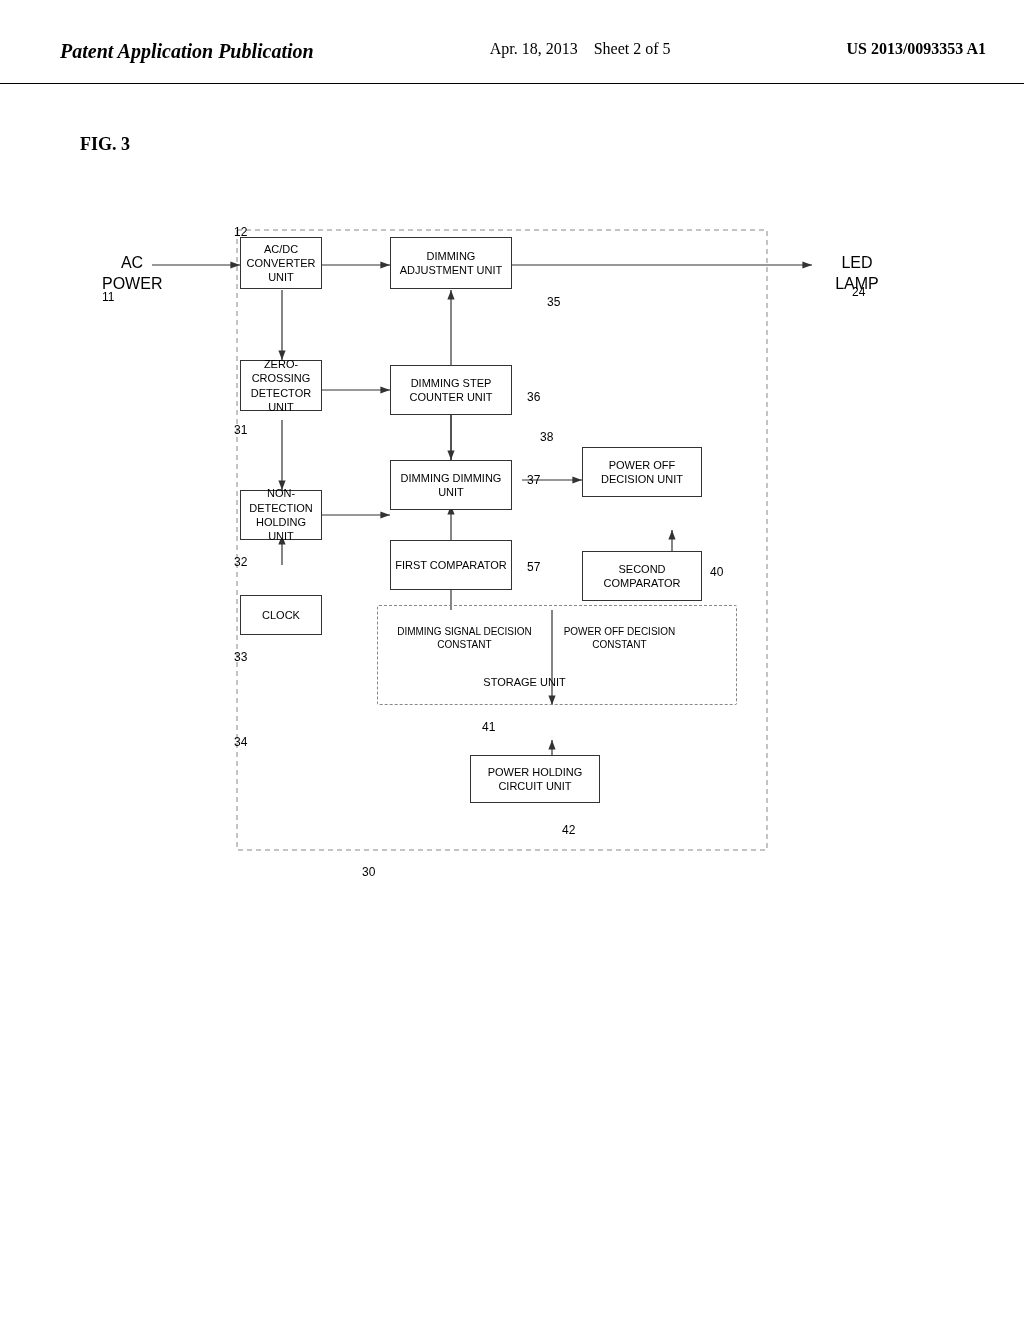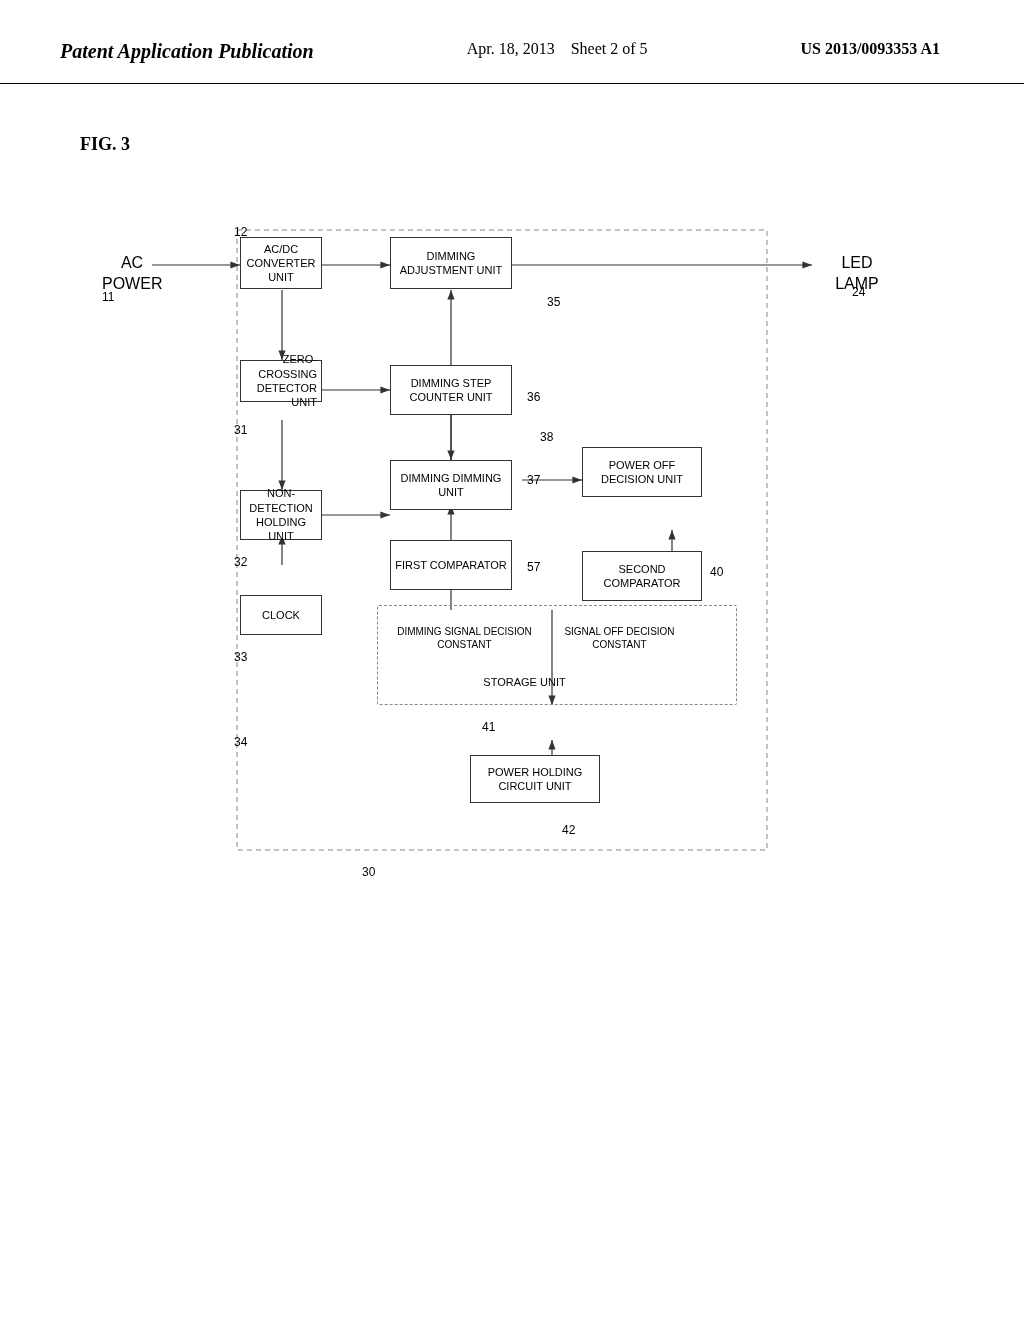--- a/index.html
+++ b/index.html
@@ -10,21 +10,21 @@
       min-height: 1320px;
       position: relative;
       overflow-x: hidden;
     }
 
     
     .header {
       display: flex;
       justify-content: space-between;
       align-items: flex-start;
-      padding: 40px 84px 20px 60px;
+      padding: 40px 38px 20px 60px;
       border-bottom: 1px solid #000;
       margin-bottom: 10px;
     }
     .header-left {
       font-size: 20px;
       font-weight: bold;
       font-style: italic;
     }
     .header-center {
       font-size: 16px;
@@ -171,21 +171,21 @@
     <div class="label" style="left:10px; top:78px; width:60px;">AC POWER</div>
 
     <div class="component-box" style="left:148px; top:62px; width:82px; height:52px;">AC/DC
 CONVERTER UNIT</div>
 
     <div class="component-box" style="left:298px; top:62px; width:122px; height:52px; border:1px solid #333;">DIMMING
 ADJUSTMENT UNIT</div>
 
     <div class="label" style="left:730px; top:78px; width:70px;">LED LAMP</div>
 
-    <div class="component-box" style="left:148px; top:185px; width:82px; height:42px;text-align:right;">ZERO-CROSSING
+    <div class="component-box" style="left:148px; top:185px; width:82px; height:51px;">ZERO-CROSSING
 DETECTOR UNIT</div>
 
     <div class="component-box" style="left:298px; top:190px; width:122px; height:50px;">DIMMING STEP
 COUNTER UNIT</div>
 
     <div class="component-box" style="left:490px; top:272px; width:120px; height:50px;">POWER OFF
 DECISION UNIT</div>
 
     <div class="component-box" style="left:148px; top:315px; width:82px; height:50px;">NON-DETECTION
 HOLDING UNIT</div>
@@ -199,21 +199,21 @@
     <div class="component-box" style="left:490px; top:370px; width:120px; height:50px;margin-top:6px;">SECOND
 COMPARATOR</div>
 
     <div class="component-box" style="left:148px; top:420px; width:82px; height:40px;">CLOCK</div>
 
     <div class="outer-box" style="left:285px; top:430px; width:360px; height:100px; border:1px dashed #888;"></div>
 
     <div class="label" style="left:300px; top:450px; width:145px; font-size:10px; text-align:center;">DIMMING SIGNAL
 DECISION CONSTANT</div>
 
-    <div class="label" style="left:455px; top:450px; width:145px; font-size:10px; text-align:center;">SIGNAL OFF
+    <div class="label" style="left:455px; top:450px; width:145px; font-size:10px; text-align:center;">POWER OFF
 DECISION CONSTANT</div>
 
     <div class="label" style="left:350px; top:500px; width:165px; font-size:11px; text-align:center;">STORAGE UNIT</div>
 
     <div class="component-box" style="left:378px; top:580px; width:130px; height:48px;">POWER HOLDING
 CIRCUIT UNIT</div>
 
     <div class="ref-num" style="left:142px; top:50px;">12</div>
     <div class="ref-num" style="left:10px; top:115px;">11</div>
     <div class="ref-num" style="left:760px; top:110px;">24</div>

